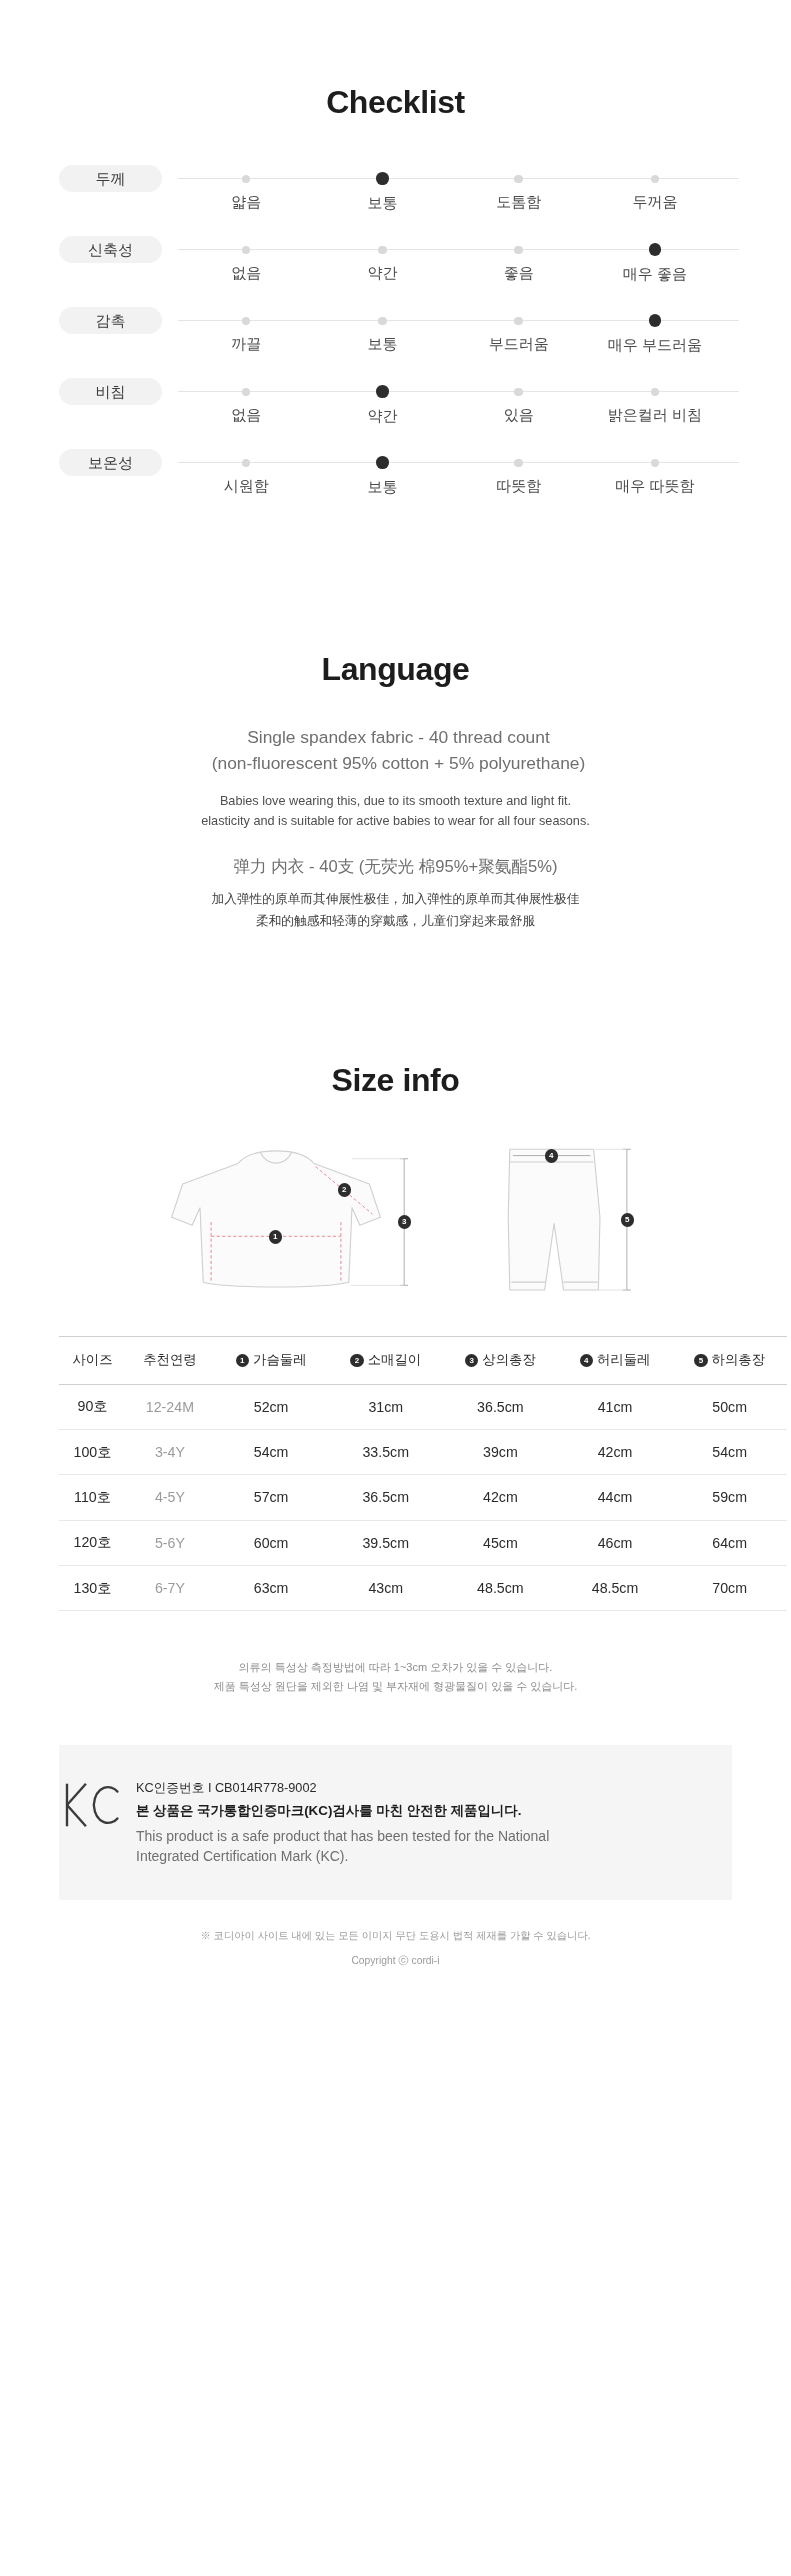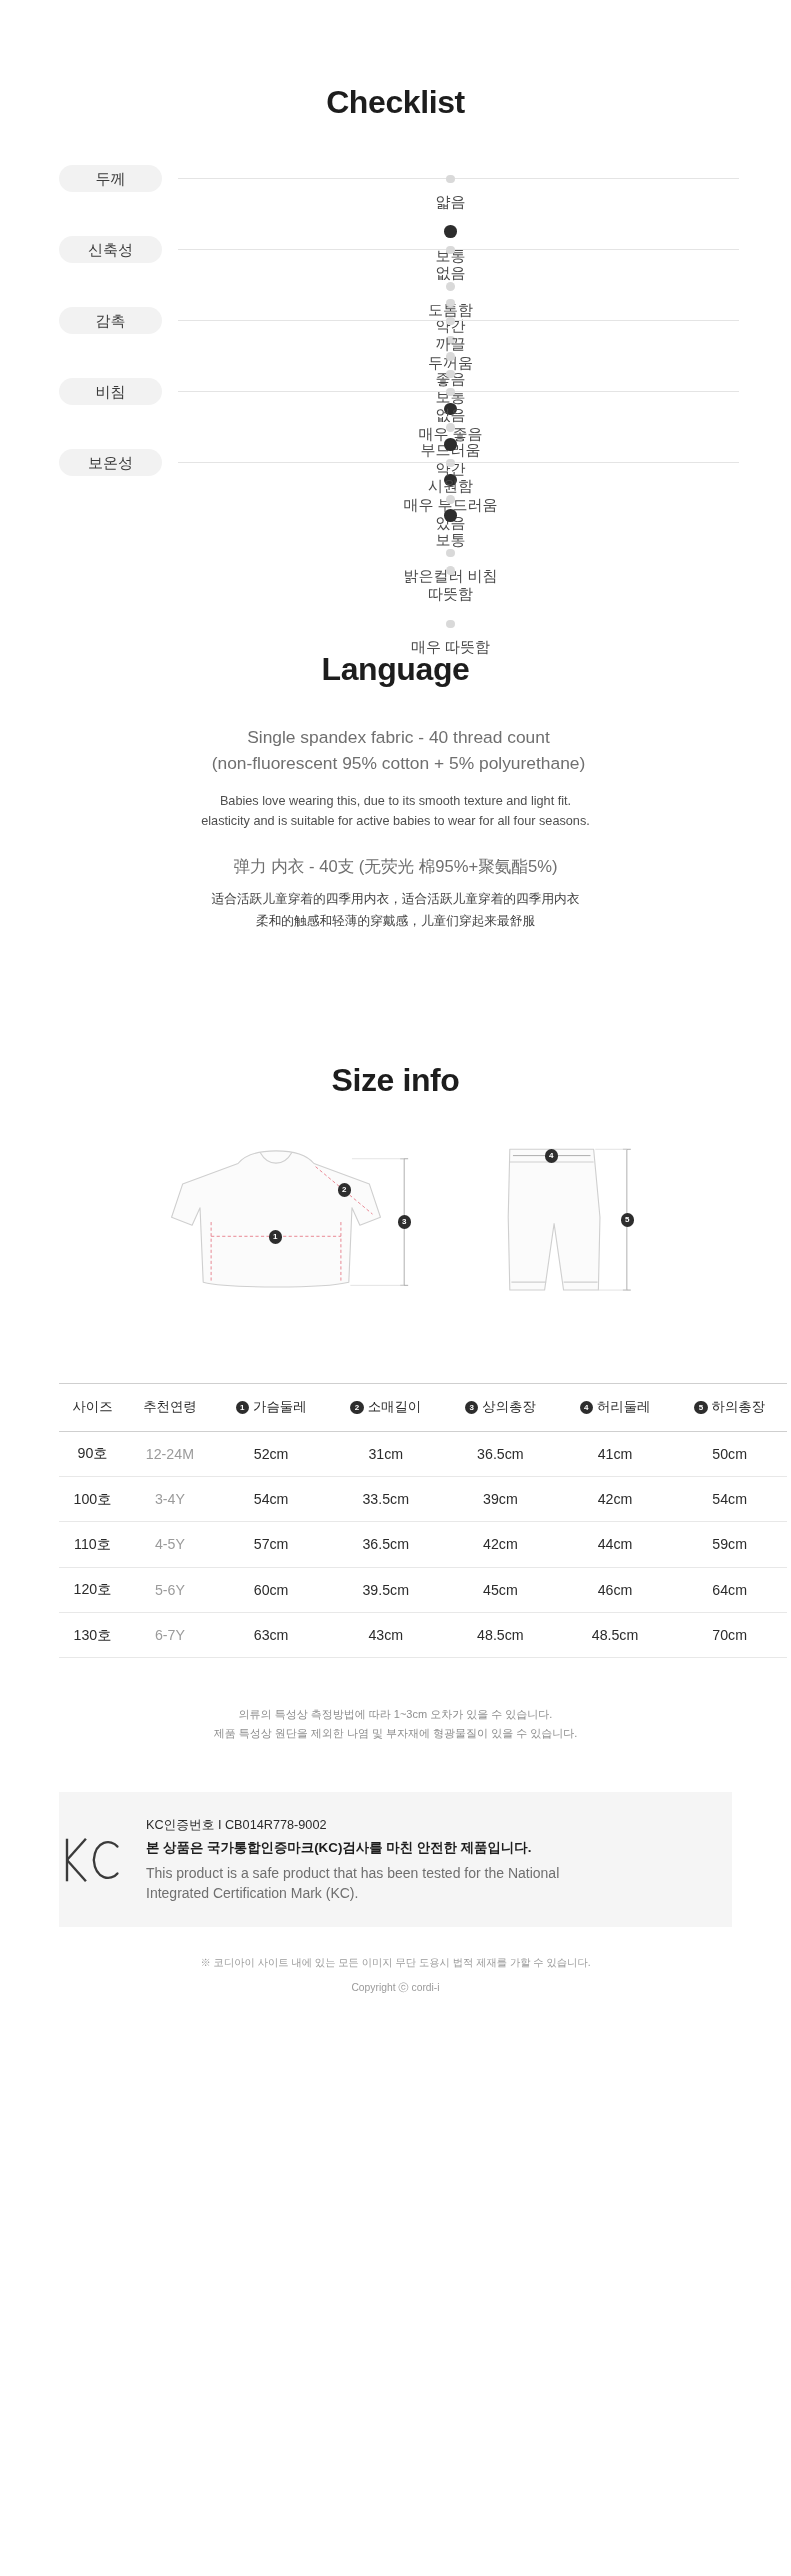--- a/index.html
+++ b/index.html
@@ -56,21 +56,20 @@
     top: 19px;
     height: 1.6px;
     background: #e4e4e4;
   }
   .cl-opts {
     position: absolute;
     left: 119px;
     right: 16px;
     top: 0;
     display: flex;
-    flex-direction: column;
   }
   .cl-opt {
     flex: 1 1 0;
     text-align: center;
     position: relative;
   }
   .cl-dot {
     width: 8.7px; height: 8.7px;
     border-radius: 50%;
     background: #d9d9d9;
@@ -136,21 +135,21 @@
     font-size: 8px;
     line-height: 1;
     font-weight: bold;
     vertical-align: middle;
   }
   .fig .badge { position: absolute; }
 
   
   .size-table {
     width: 728px;
-    margin: 66px auto 0;
+    margin: 19px auto 0;
     border-collapse: collapse;
     font-size: 14.2px;
   }
   .size-table th, .size-table td {
     text-align: center;
     padding: 12.7px 1.6px;
     border-bottom: 0.8px solid #e8e8e8;
   }
   .size-table thead th {
     border-top: 0.8px solid #cfcfcf;
@@ -179,24 +178,23 @@
   }
 
   
   .kc-strip {
     margin-top: 49px;
     background: #f5f5f5;
     padding: 24px 0;
   }
   .kc-inner {
     width: 680px;
-    margin: 0 auto;
+    margin: 10px auto;
     display: flex;
-    align-items: center;
-    gap: 19px;
+    gap: 9px;
   }
   .kc-mark {
     width: 68px; height: 52px;
     flex: 0 0 auto;
   }
   .kc-text { line-height: 1.5; }
   .kc-l1 { font-size: 12.7px; color: #2b2b2b; }
   .kc-l2 { font-size: 13.4px; color: #1d1d1d; font-weight: bold; margin-top: 3.2px; }
   .kc-l3 { font-size: 14px; color: #6f6f6f; margin-top: 4.7px; line-height: 1.45; }
 
@@ -335,21 +333,21 @@
       <div class="lang-lead">
         <div>Single spandex fabric - 40 thread count</div>
         <div>(non-fluorescent 95% cotton + 5% polyurethane)</div>
       </div>
       <div class="lang-en">
         <div>Babies love wearing this, due to its smooth texture and light fit.</div>
         <div>elasticity and is suitable for active babies to wear for all four seasons.</div>
       </div>
       <div class="lang-cn-head">弹力 内衣 - 40支 (无荧光 棉95%+聚氨酯5%)</div>
       <div class="lang-cn">
-        <div>适合活跃儿童穿着的四季用内衣，适合活跃儿童穿着的四季用内衣</div>
+        <div>加入弹性的原单而其伸展性极佳，加入弹性的原单而其伸展性极佳</div>
         <div>柔和的触感和轻薄的穿戴感，儿童们穿起来最舒服</div>
       </div>
     </div>
   </section>
 
   <section class="size-wrap">
     <h2 class="section-title">Size info</h2>
 
     <div class="size-figs">
 

